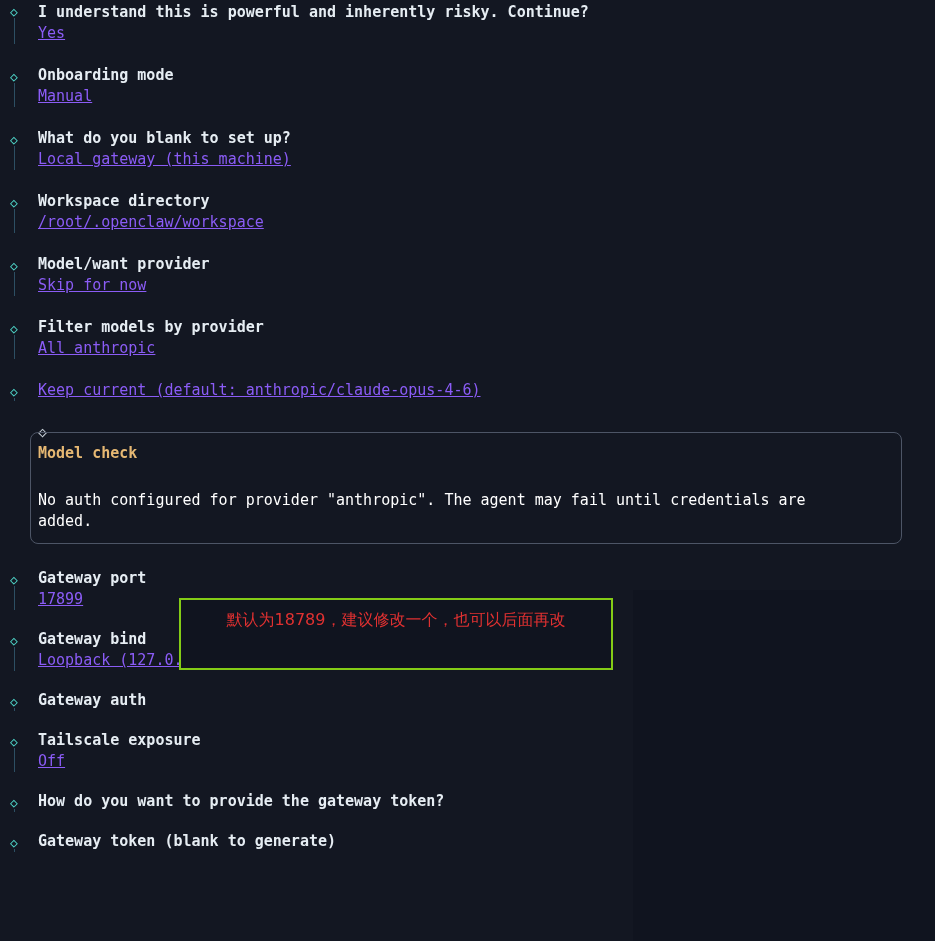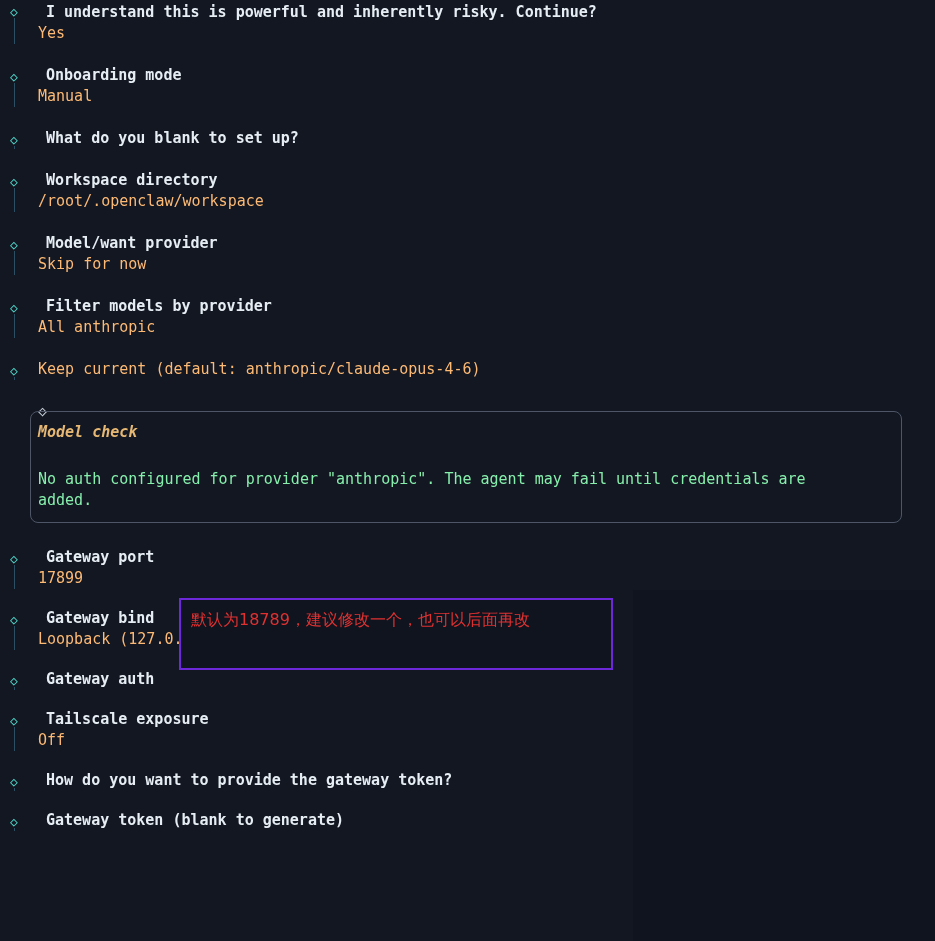--- a/index.html
+++ b/index.html
@@ -54,39 +54,38 @@
     left: 14px;
     top: 18px;
     bottom: 0px;
     width: 1px;
     background: #2d4f63;
   }
   .q {
     color: #e6edf3;
     font-weight: bold;
     white-space: pre;
-    margin-left: 8px;
   }
   .a {
-    color: #fdba74;
+    color: #8b5cf6;
     white-space: pre;
+    text-decoration: underline;
   }
   .gap {
     height: 21px;
   }
   
   .panel-entry {
     position: relative;
     padding-left: 38px;
   }
   .panel-title-row {
     position: relative;
     display: flex;
     height: 21px;
-    font-style: italic;
   }
   .panel-title {
     color: #e6b873;
     font-weight: bold;
     white-space: pre;
     padding-right: 8px;
     background: #131722;
     position: relative;
     z-index: 2;
   }
@@ -98,39 +97,40 @@
     height: 112px;
     border: 1px solid #4d5566;
     border-radius: 8px;
     box-sizing: border-box;
   }
   .panel-body {
     position: relative;
     z-index: 2;
     padding-top: 26px;
     padding-right: 80px;
-    color: #86efac;
+    color: #ffffff;
     white-space: pre-wrap;
   }
   
   .annotation {
     position: absolute;
     left: 179px;
     top: 598px;
     width: 434px;
     height: 72px;
-    border: 2px solid #6d28d9;
+    border: 2px solid #84cc16;
     background: #10141f;
     box-sizing: border-box;
     padding: 7px 10px;
     color: #e03131;
     font-family: "DejaVu Sans", "Liberation Sans", sans-serif;
     font-size: 16px;
     line-height: 26px;
     z-index: 10;
+    text-align: center;
   }
 </style>
 </head>
 <body>
 
 <div class="terminal">
   <div class="bg-right"></div>
 
   <div class="entries">
 
@@ -147,20 +147,21 @@
       <span class="rail"></span>
       <div class="q">Onboarding mode</div>
       <div class="a">Manual</div>
     </div>
     <div class="gap"></div>
 
     <div class="entry">
       <span class="bullet">◇</span>
       <span class="rail"></span>
       <div class="q">What do you blank to set up?</div>
+      <div class="a">Local gateway (this machine)</div>
     </div>
     <div class="gap"></div>
 
     <div class="entry">
       <span class="bullet">◇</span>
       <span class="rail"></span>
       <div class="q">Workspace directory</div>
       <div class="a">/root/.openclaw/workspace</div>
     </div>
     <div class="gap"></div>

